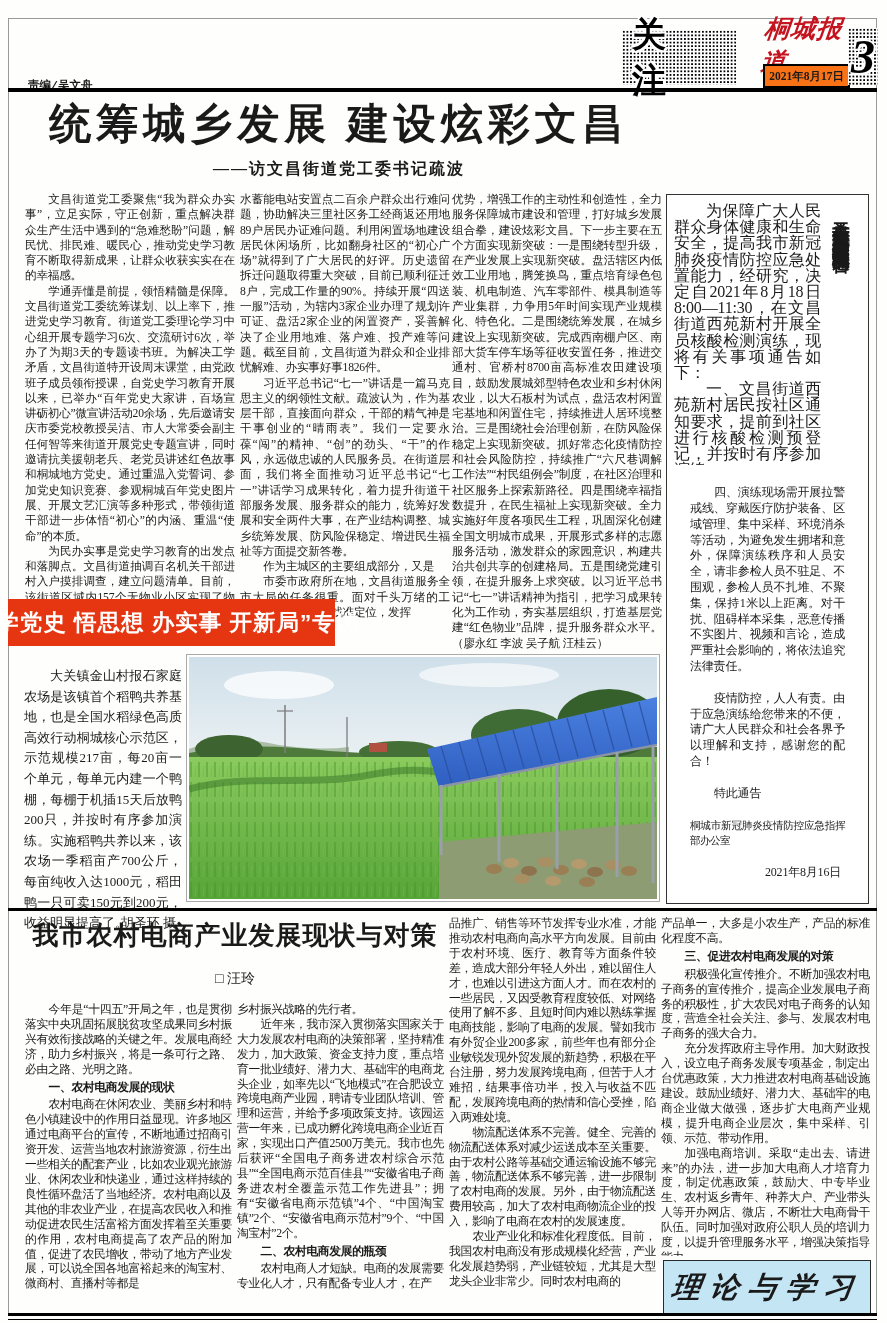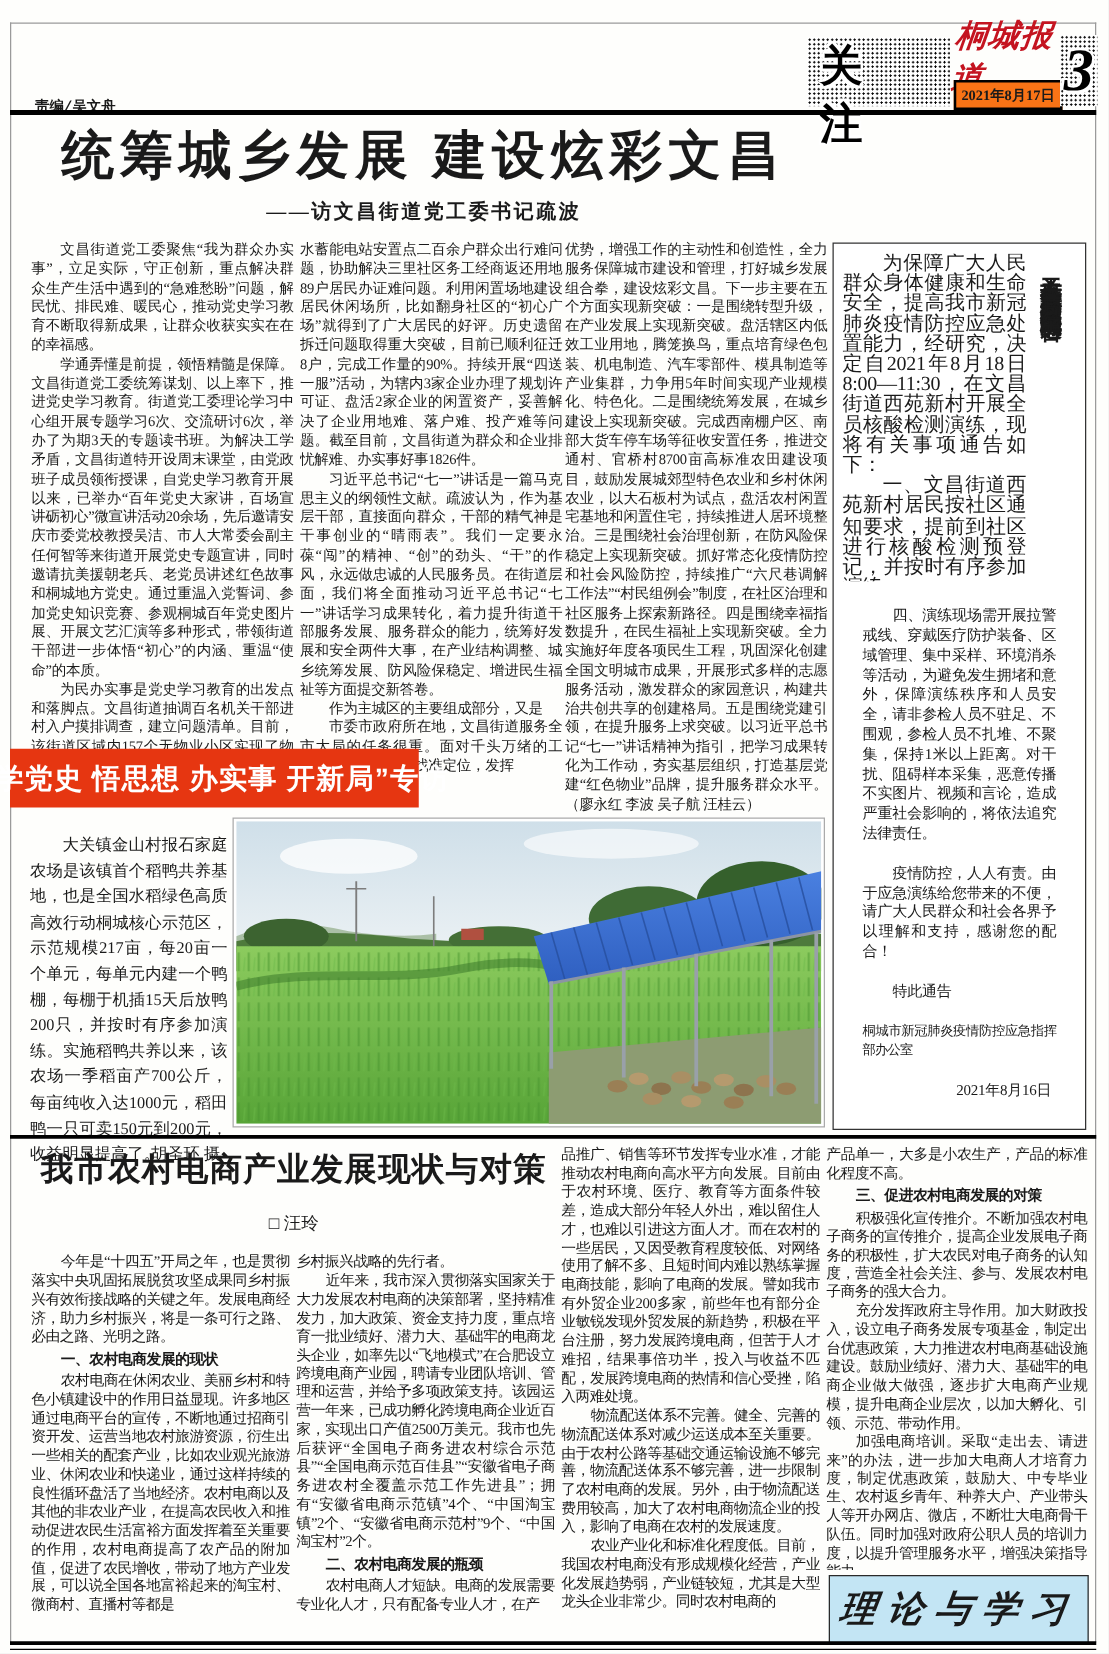--- a/index.html
+++ b/index.html
@@ -9,21 +9,21 @@
   .rule{position:absolute;background:#000;}
 
   
   .slogan-strip{position:absolute;left:28px;top:28px;width:612px;height:50px;
       background:linear-gradient(180deg,#efe3cb,#e6d7b9 60%,#efe5d0);
       display:flex;align-items:center;justify-content:center;box-shadow:0 1px 2px rgba(0,0,0,.15);}
   .slogan-text{font-family:"Liberation Serif",serif;font-style:italic;font-weight:900;
       font-size:27px;color:#c2271d;letter-spacing:9px;white-space:nowrap;text-shadow:1px 1px 0 #a88;}
   .editor{position:absolute;left:28px;top:78px;font-size:11.5px;font-weight:bold;font-family:Liberation Mono, monospace;}
   .dotted{background-image:radial-gradient(circle,#000 .8px,transparent .95px);background-size:3.6px 3.6px;background-color:#fff;}
-  .guanzhu{position:absolute;left:646px;top:30px;width:114px;height:55px;display:flex;align-items:flex-start;justify-content:center;}
+  .guanzhu{position:absolute;left:622px;top:30px;width:114px;height:55px;display:flex;align-items:center;justify-content:center;}
   .guanzhu span{font-family:"Liberation Sans",sans-serif;font-weight:900;font-size:34px;letter-spacing:14px;padding-left:10px;
       color:#000;text-shadow:-2px 0 #fff,2px 0 #fff,0 -2px #fff,0 2px #fff,-2px -2px #fff,2px 2px #fff,-2px 2px #fff,2px -2px #fff;}
   .paper-name{position:absolute;left:763px;top:27px;width:83px;height:36px;display:flex;align-items:center;justify-content:center;
       font-style:italic;font-weight:900;font-size:25px;color:#c41420;letter-spacing:1px;transform:skewX(-6deg);}
   .date-box{position:absolute;left:763px;top:64px;width:83px;height:20px;border:2px solid #000;
       display:flex;align-items:center;justify-content:center;font-size:11.5px;font-weight:bold;background:#f97316;}
   .page-num{position:absolute;left:848px;top:28px;width:30px;height:57px;display:flex;align-items:center;justify-content:center;}
   .page-num span{font-family:"Liberation Serif",serif;font-style:italic;font-weight:900;font-size:48px;
       color:#000;text-shadow:-2px 0 #fff,2px 0 #fff,0 -2px #fff,0 2px #fff,-2px -2px #fff,2px 2px #fff;}
 
@@ -245,21 +245,21 @@
   </div>
   <div class="bcol" style="left:449px;top:916px;width:207px;height:396px;">
     <p class="cont">品推广、销售等环节发挥专业水准，才能推动农村电商向高水平方向发展。目前由于农村环境、医疗、教育等方面条件较差，造成大部分年轻人外出，难以留住人才，也难以引进这方面人才。而在农村的一些居民，又因受教育程度较低、对网络使用了解不多、且短时间内难以熟练掌握电商技能，影响了电商的发展。譬如我市有外贸企业200多家，前些年也有部分企业敏锐发现外贸发展的新趋势，积极在平台注册，努力发展跨境电商，但苦于人才难招，结果事倍功半，投入与收益不匹配，发展跨境电商的热情和信心受挫，陷入两难处境。</p>
     <p>物流配送体系不完善。健全、完善的物流配送体系对减少运送成本至关重要。由于农村公路等基础交通运输设施不够完善，物流配送体系不够完善，进一步限制了农村电商的发展。另外，由于物流配送费用较高，加大了农村电商物流企业的投入，影响了电商在农村的发展速度。</p>
     <p>农业产业化和标准化程度低。目前，我国农村电商没有形成规模化经营，产业化发展趋势弱，产业链较短，尤其是大型龙头企业非常少。同时农村电商的</p>
   </div>
   <div class="bcol" style="left:661px;top:916px;width:209px;height:340px;">
     <p class="cont">产品单一，大多是小农生产，产品的标准化程度不高。</p>
     <p class="bhead">三、促进农村电商发展的对策</p>
     <p>积极强化宣传推介。不断加强农村电子商务的宣传推介，提高企业发展电子商务的积极性，扩大农民对电子商务的认知度，营造全社会关注、参与、发展农村电子商务的强大合力。</p>
-    <p>充分发挥政府主导作用。加大财政投入，设立电子商务发展专项基金，制定出台优惠政策，大力推进农村电商基础设施建设。鼓励业绩好、潜力大、基础牢的电商企业做大做强，逐步扩大电商产业规模，提升电商企业层次，以加大孵化、引领、示范、带动作用。</p>
+    <p>充分发挥政府主导作用。加大财政投入，设立电子商务发展专项基金，制定出台优惠政策，大力推进农村电商基础设施建设。鼓励业绩好、潜力大、基础牢的电商企业做大做强，逐步扩大电商产业规模，提升电商企业层次，集中采样、引领、示范、带动作用。</p>
     <p>加强电商培训。采取“走出去、请进来”的办法，进一步加大电商人才培育力度，制定优惠政策，鼓励大、中专毕业生、农村返乡青年、种养大户、产业带头人等开办网店、微店，不断壮大电商骨干队伍。同时加强对政府公职人员的培训力度，以提升管理服务水平，增强决策指导能力。</p>
   </div>
 
   <div class="theory-box">
     <span>理论与学习</span>
   </div>
 
   <div class="footer-thick"></div>
   <div class="footer-thin"></div>
 </div>

